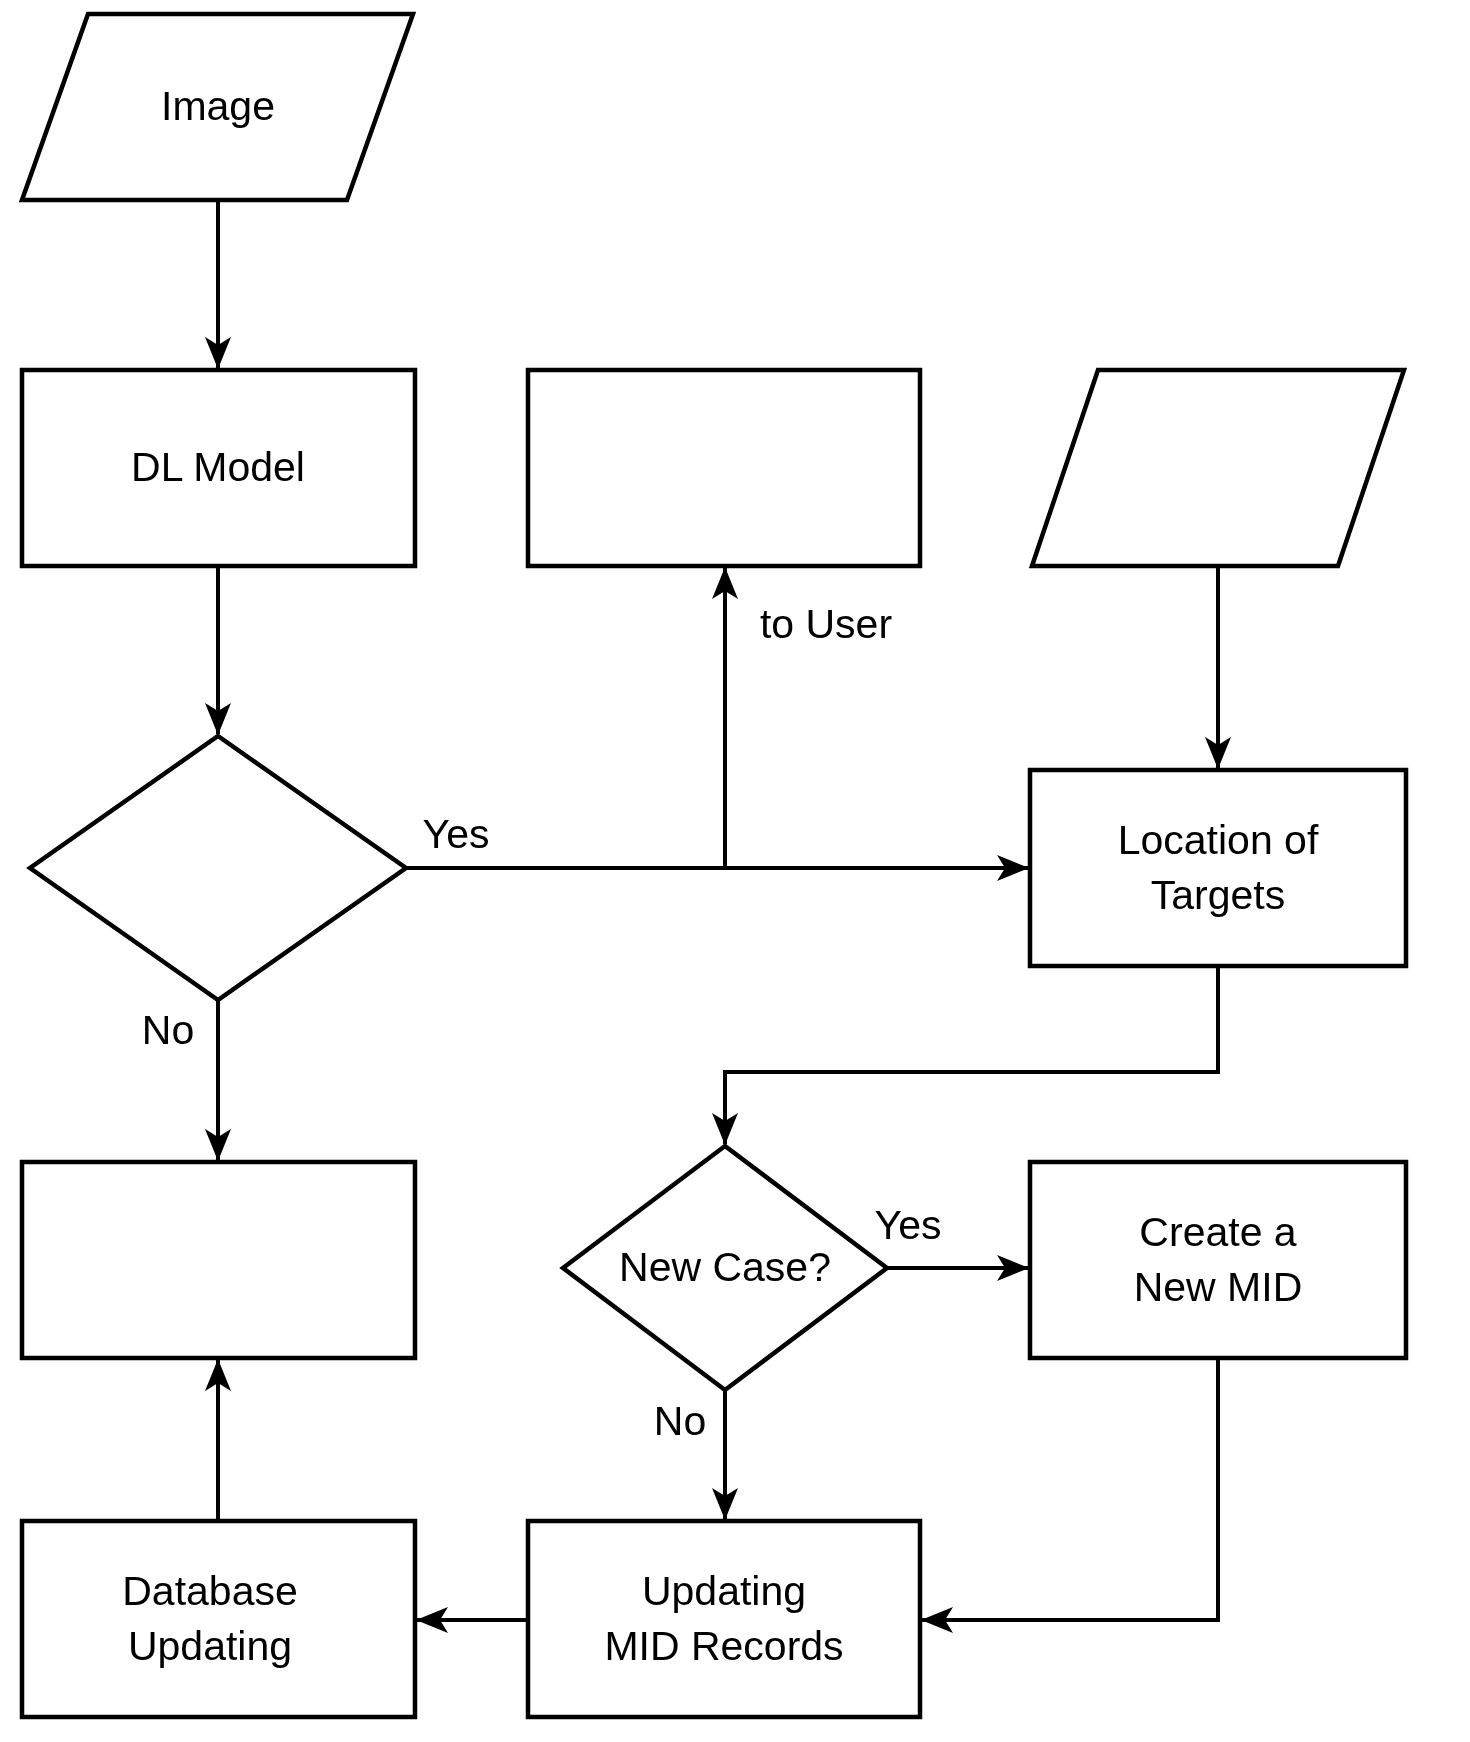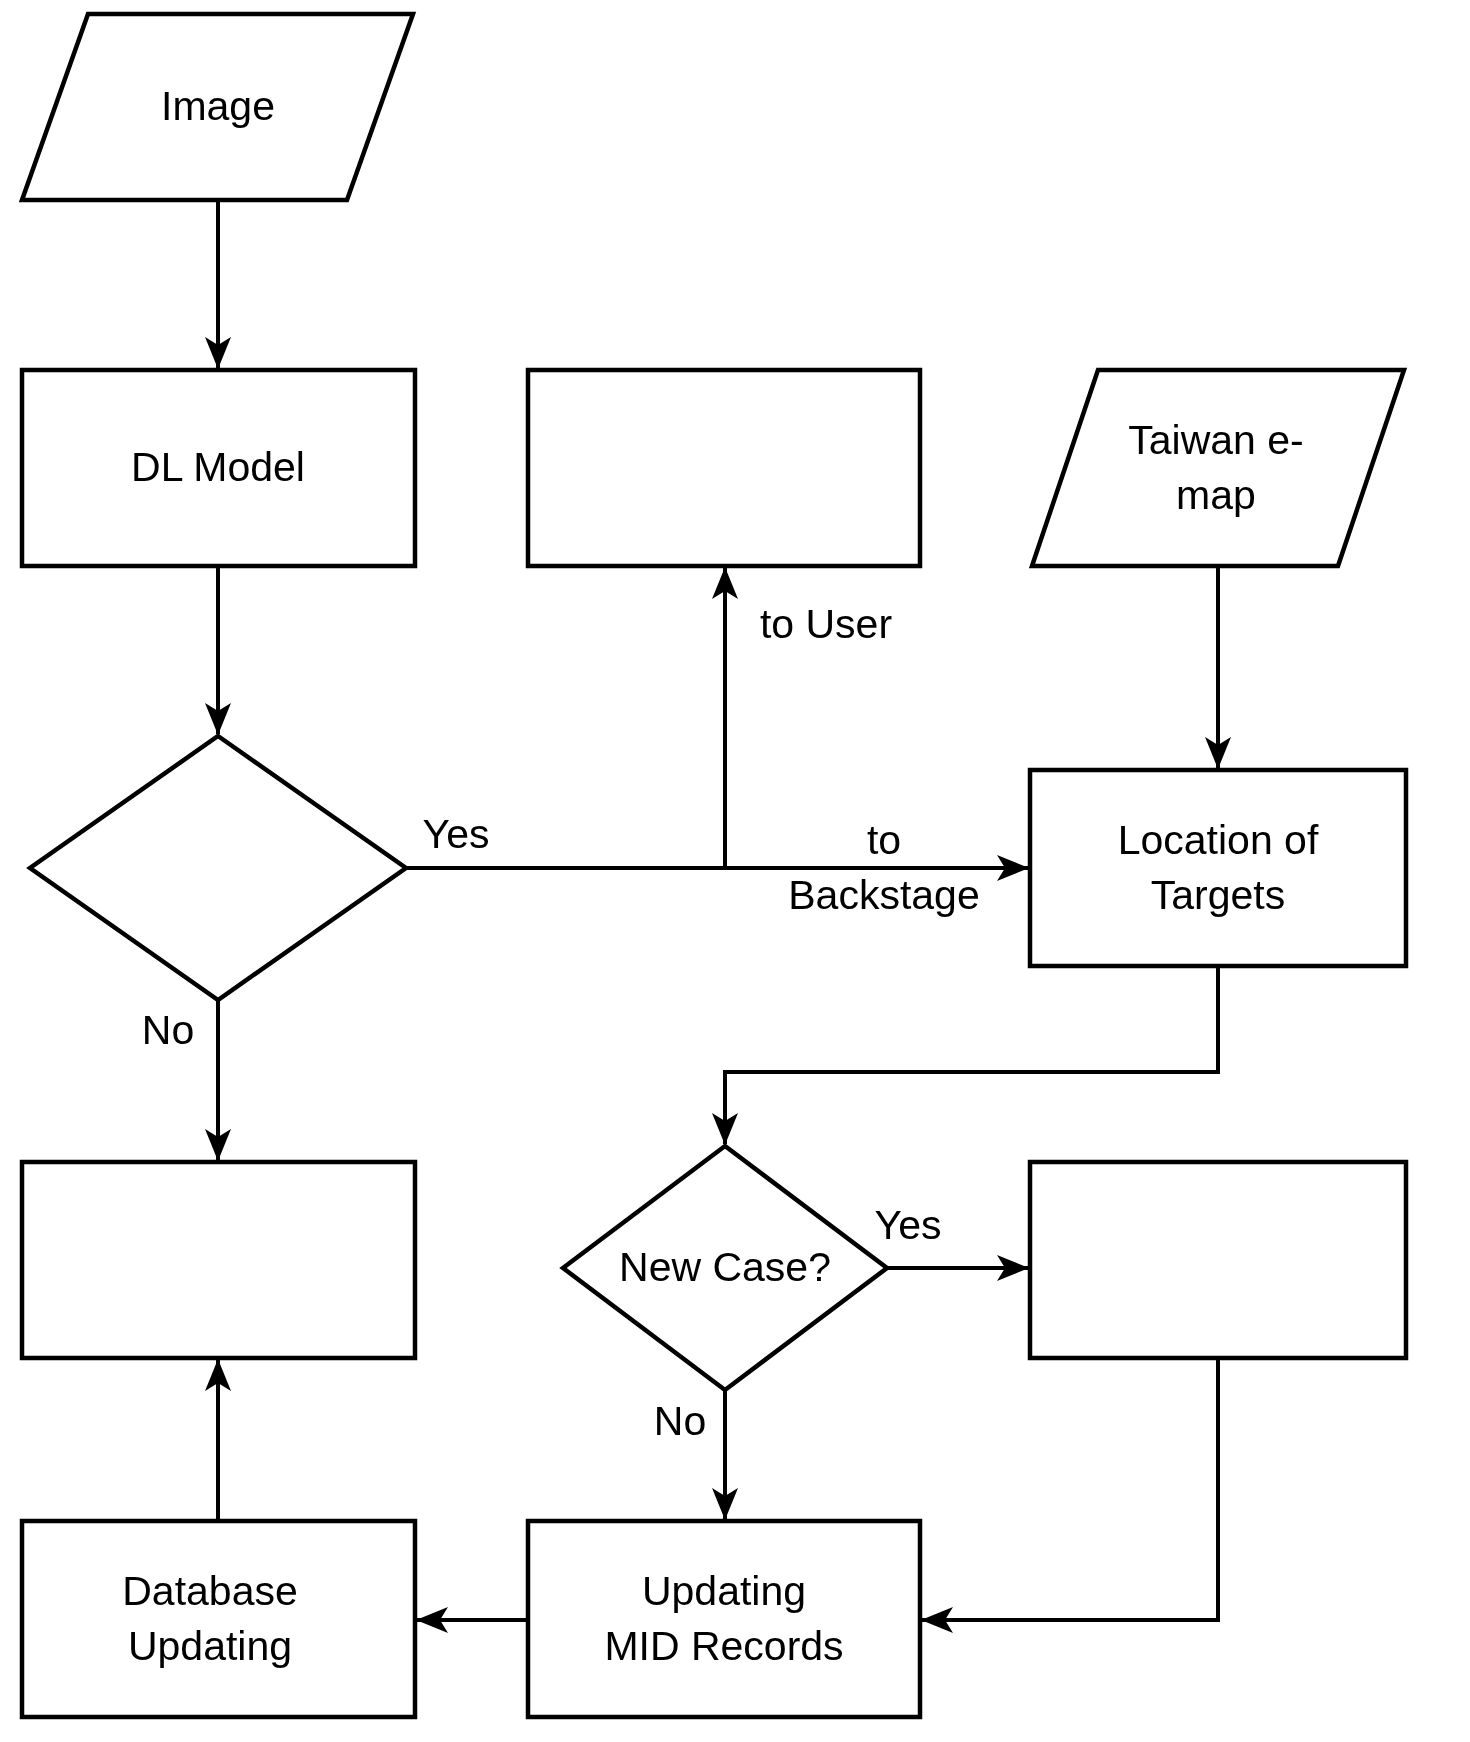--- a/index.html
+++ b/index.html
@@ -63,30 +63,29 @@
     <rect class="shape" x="1030" y="770" width="376" height="196"></rect>
     <rect class="shape" x="22" y="1162" width="393" height="196"></rect>
     <polygon class="shape" points="725,1146 887,1268 725,1390 563,1268"></polygon>
     <rect class="shape" x="1030" y="1162" width="376" height="196"></rect>
     <rect class="shape" x="22" y="1521" width="393" height="196"></rect>
     <rect class="shape" x="528" y="1521" width="392" height="196"></rect>
   </svg>
 
   <div class="lbl" style="left:218px;top:107px">Image</div>
   <div class="lbl" style="left:218px;top:468px">DL Model</div>
-  <div class="lbl" style="left:1216px;top:468px">Taiwan e-map</div>
   <div class="lbl" style="left:1218px;top:868px">Location of
 Targets</div>
   <div class="lbl" style="left:725px;top:1268px">New Case?</div>
+  <div class="lbl" style="left:1218px;top:1260px">Create a
+New MID</div>
   <div class="lbl" style="left:210px;top:1619px">Database
 Updating</div>
   <div class="lbl" style="left:724px;top:1619px">Updating
 MID Records</div>
 
   <div class="lbl" style="left:456px;top:835px">Yes</div>
-  <div class="lbl" style="left:884px;top:868px">to
-Backstage</div>
   <div class="lbl" style="left:826px;top:625px">to User</div>
   <div class="lbl" style="left:168px;top:1031px">No</div>
   <div class="lbl" style="left:908px;top:1226px">Yes</div>
   <div class="lbl" style="left:680px;top:1422px">No</div>
 
 </div>
 
 </body></html>

